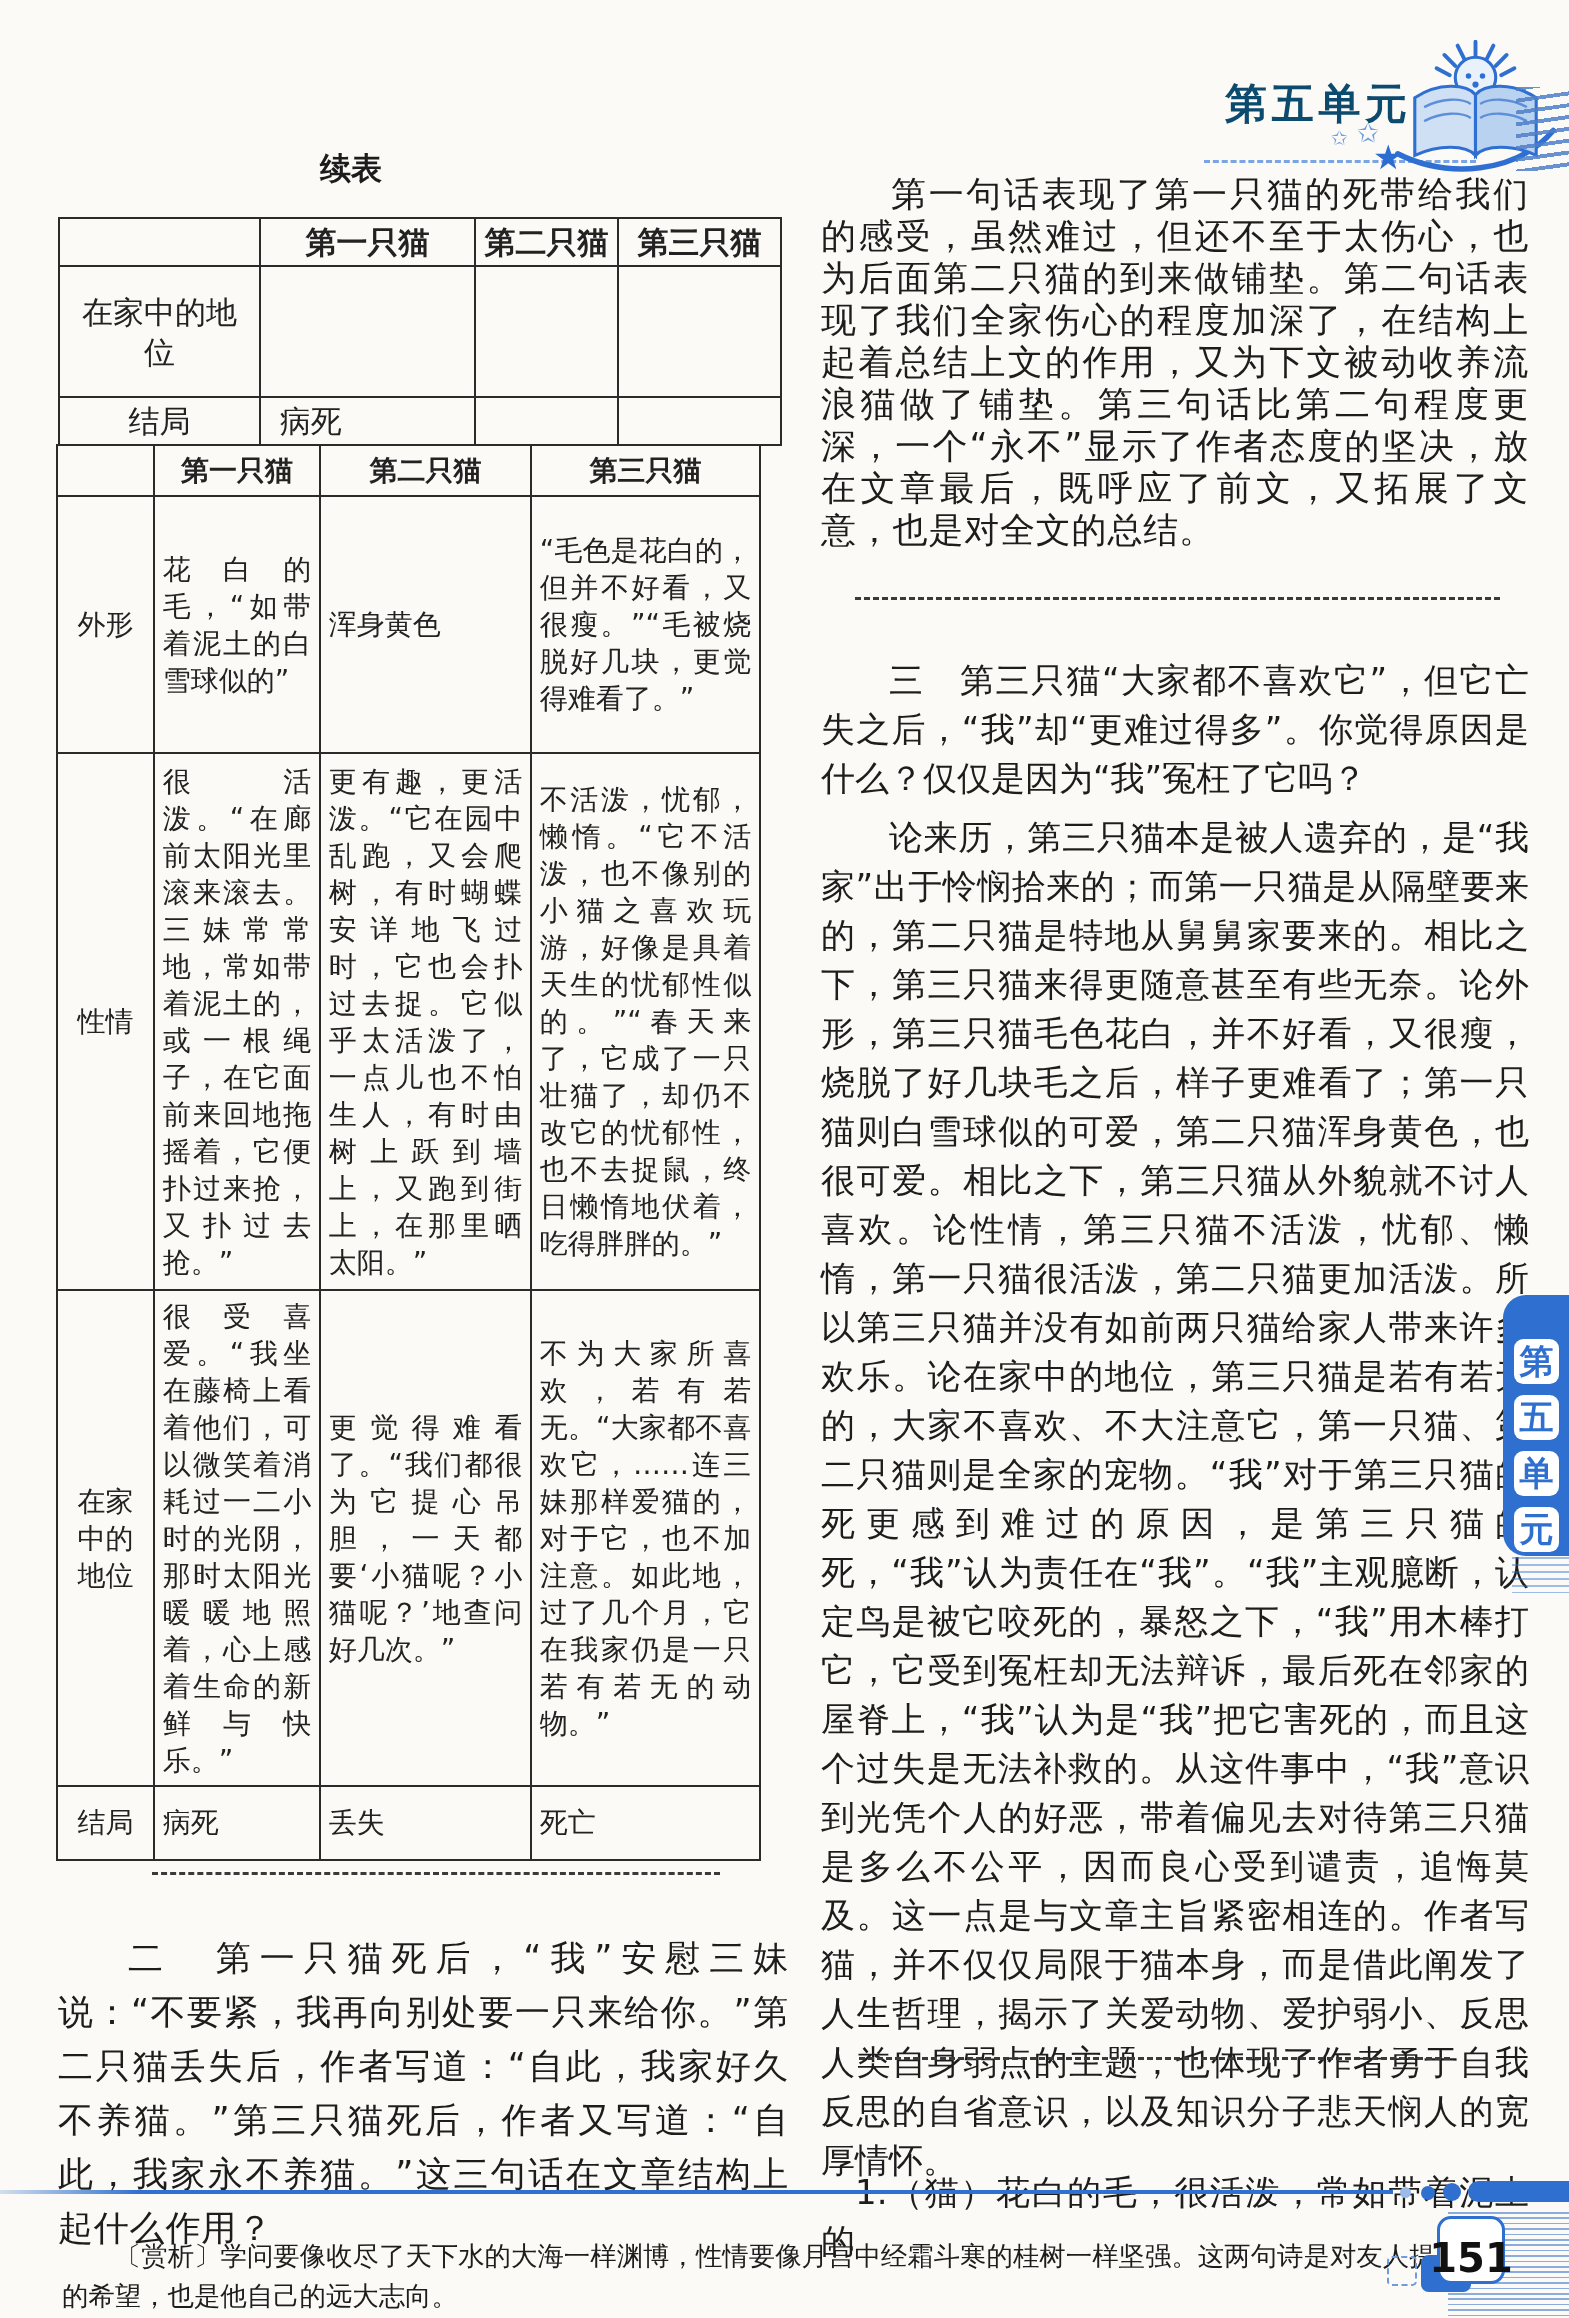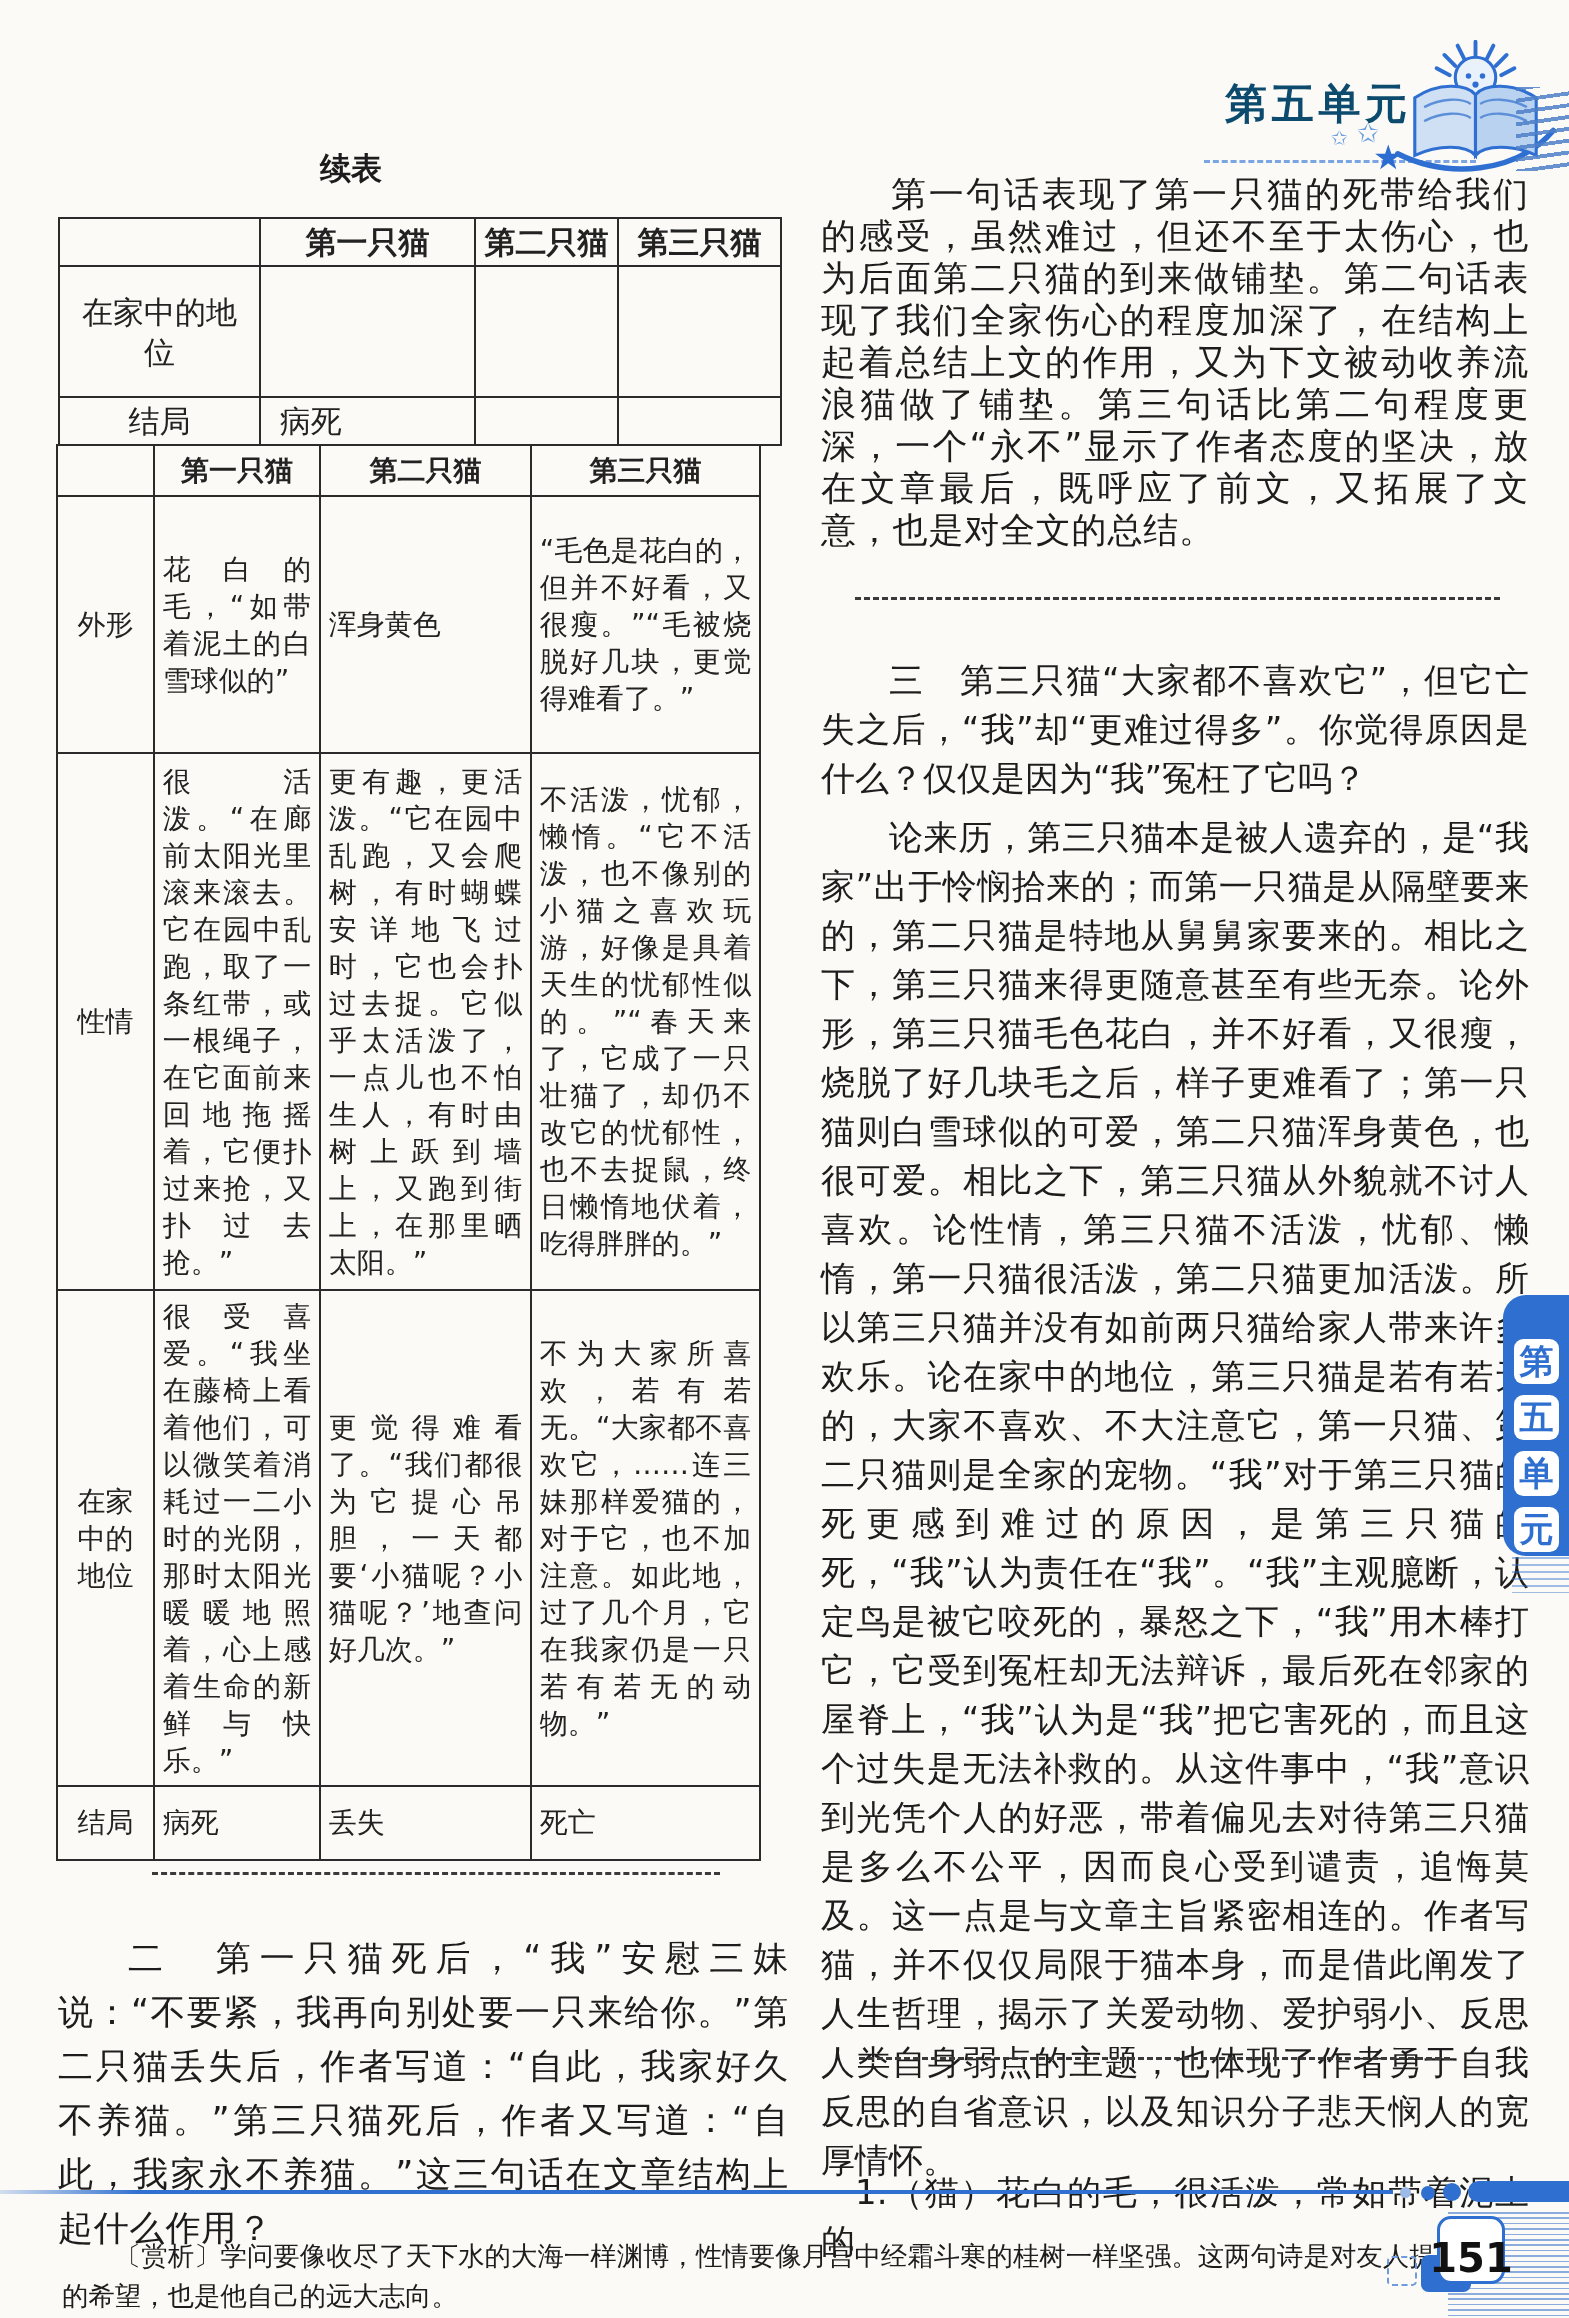--- a/index.html
+++ b/index.html
@@ -153,21 +153,21 @@
       <td class="hdr">第三只猫</td>
     </tr>
     <tr style="height:257px">
       <td class="lbl">外形</td>
       <td>花白的毛，“如带着泥土的白雪球似的”</td>
       <td>浑身黄色</td>
       <td>“毛色是花白的，但并不好看，又很瘦。”“毛被烧脱好几块，更觉得难看了。”</td>
     </tr>
     <tr style="height:537px">
       <td class="lbl">性情</td>
-      <td>很活泼。“在廊前太阳光里滚来滚去。它在园中乱跑，取了一条红带，或一根绳子，在它面前来回地拖摇着，它便扑过来抢，又扑过去抢。”</td>
+      <td>很活泼。“在廊前太阳光里滚来滚去。三妹常常地，常如带着泥土的，或一根绳子，在它面前来回地拖摇着，它便扑过来抢，又扑过去抢。”</td>
       <td>更有趣，更活泼。“它在园中乱跑，又会爬树，有时蝴蝶安详地飞过时，它也会扑过去捉。它似乎太活泼了，一点儿也不怕生人，有时由树上跃到墙上，又跑到街上，在那里晒太阳。”</td>
       <td>不活泼，忧郁，懒惰。“它不活泼，也不像别的小猫之喜欢玩游，好像是具着天生的忧郁性似的。”“春天来了，它成了一只壮猫了，却仍不改它的忧郁性，也不去捉鼠，终日懒惰地伏着，吃得胖胖的。”</td>
     </tr>
     <tr style="height:467px">
       <td class="lbl">在家中的地位</td>
       <td>很受喜爱。“我坐在藤椅上看着他们，可以微笑着消耗过一二小时的光阴，那时太阳光暖暖地照着，心上感着生命的新鲜与快乐。”</td>
       <td>更觉得难看了。“我们都很为它提心吊胆，一天都要‘小猫呢？小猫呢？’地查问好几次。”</td>
       <td>不为大家所喜欢，若有若无。“大家都不喜欢它，……连三妹那样爱猫的，对于它，也不加注意。如此地，过了几个月，它在我家仍是一只若有若无的动物。”</td>
     </tr>
     <tr style="height:74px">

